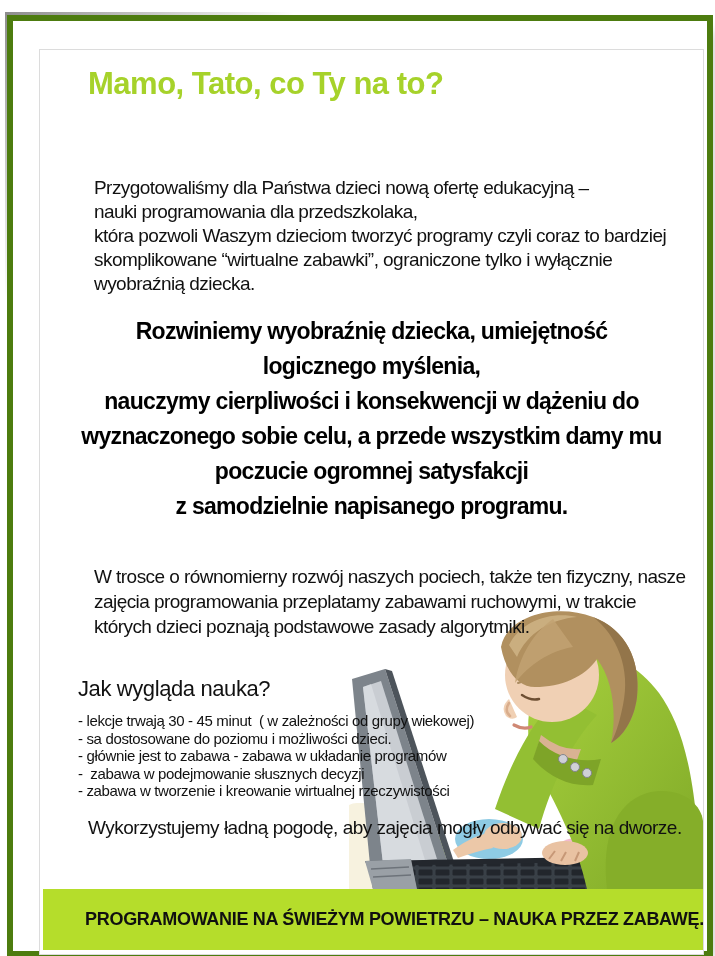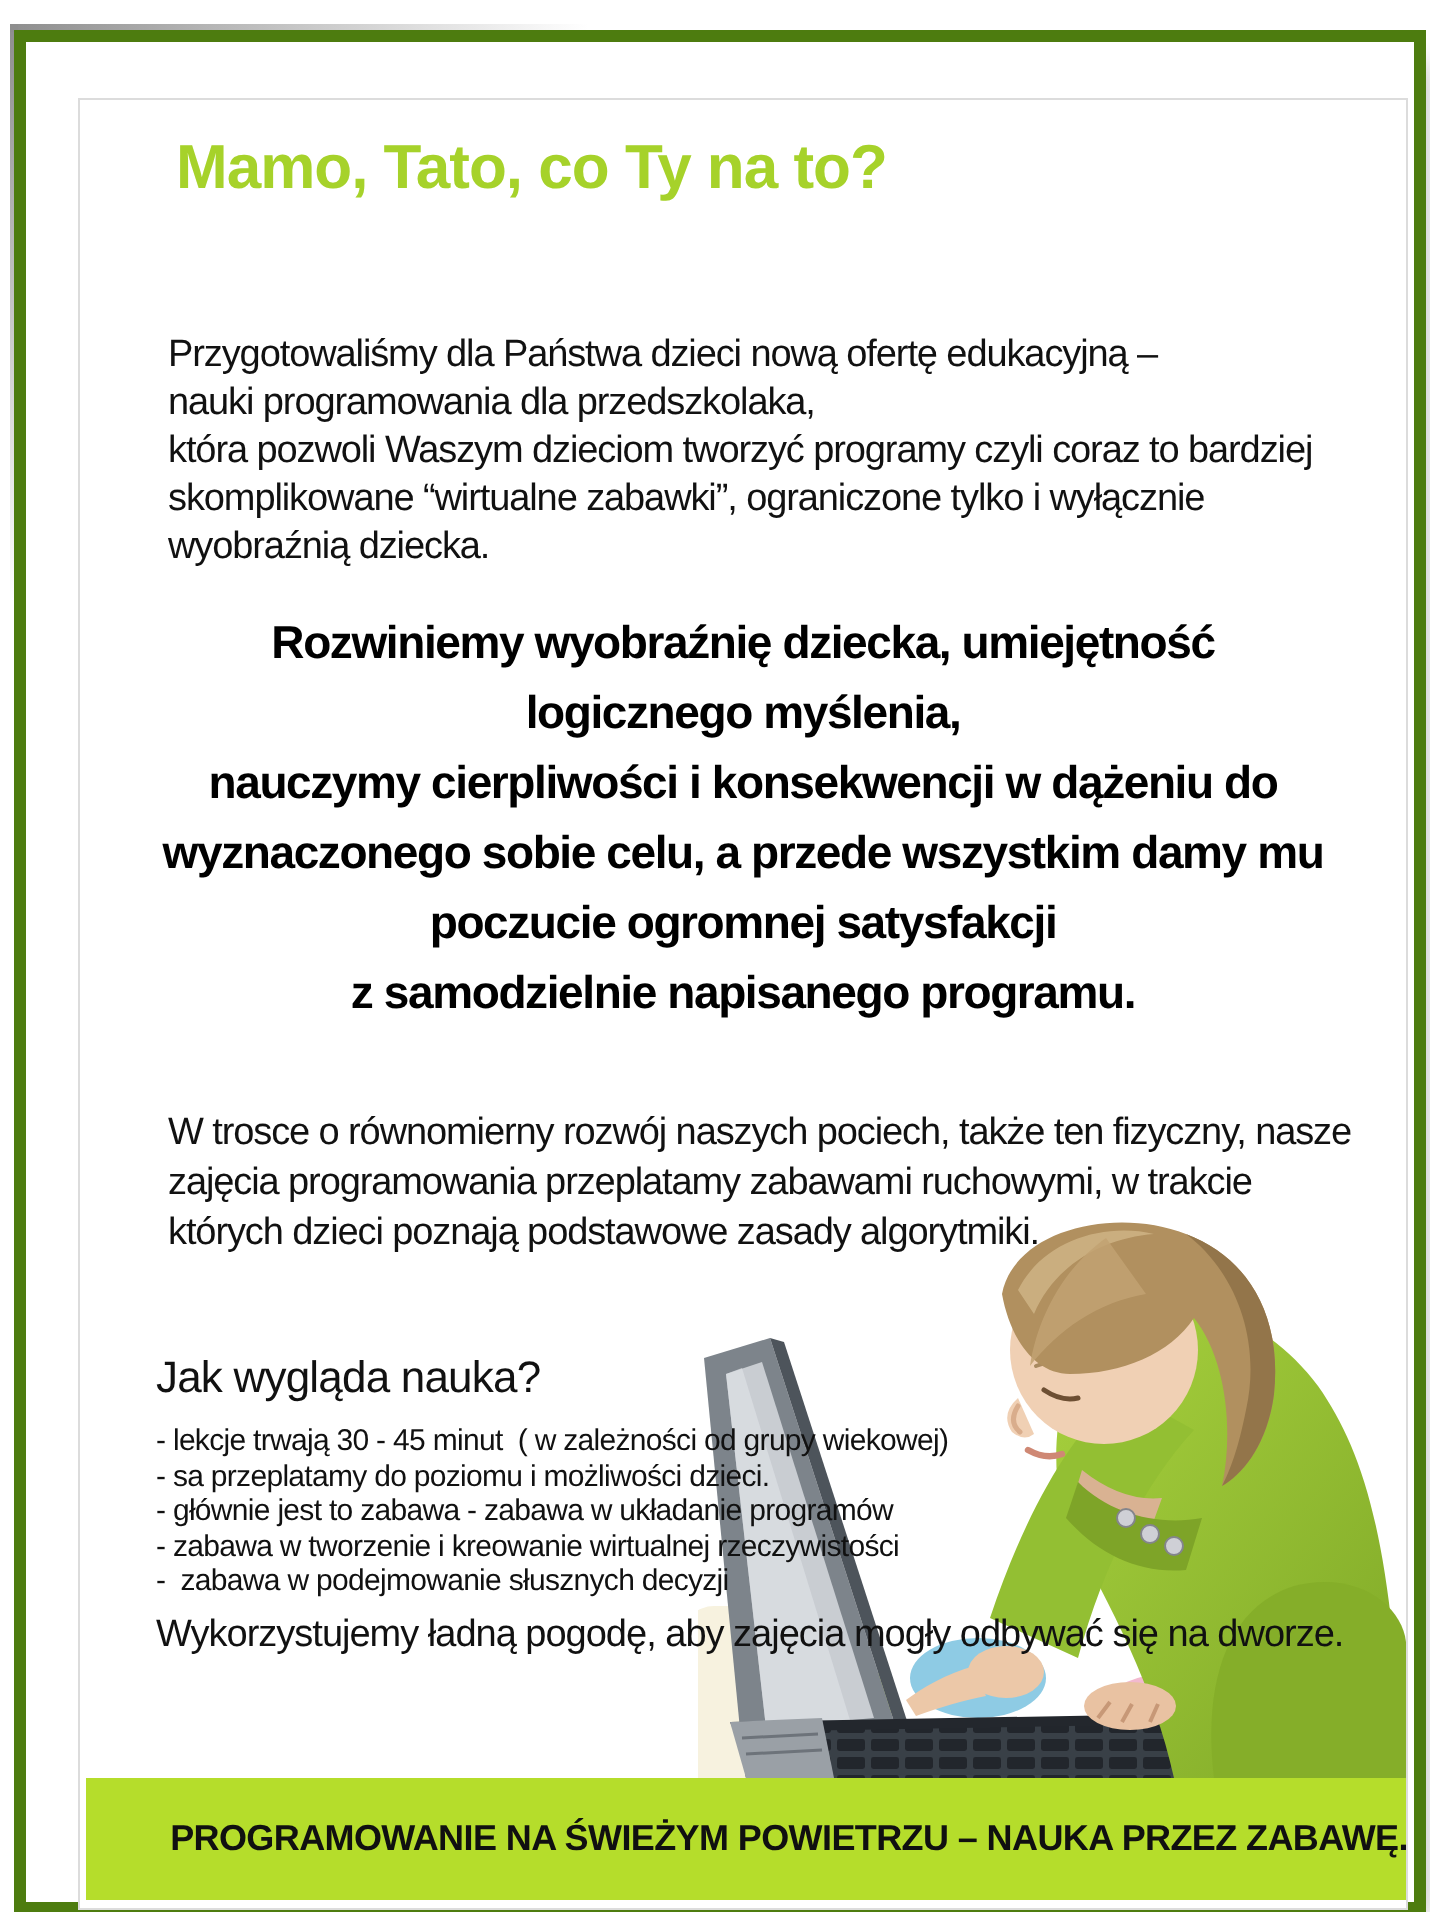--- a/index.html
+++ b/index.html
@@ -23,21 +23,21 @@
   }
   
   .page{
     position:absolute;left:26px;top:28px;width:663px;height:904px;
     border:1px solid #dcdcdc;background:#fff;overflow:hidden;
   }
   .page-title{
     position:absolute;left:48px;top:16px;margin:0;
     font-size:31px;font-weight:bold;letter-spacing:-.5px;
   }
-  .txt{position:absolute;margin:0;white-space:pre;z-index:2;}
+  .txt{position:absolute;margin:10px;white-space:pre;z-index:2;}
   .intro{
     left:44px;top:116px;font-size:19px;line-height:24px;letter-spacing:-.55px;
   }
   .promise{
     left:0;right:0;top:254px;text-align:center;
     font-size:23px;font-weight:bold;line-height:35px;letter-spacing:-.7px;color:#000;
   }
   .physical{
     left:44px;top:504px;font-size:19px;line-height:25px;letter-spacing:-.55px;
   }
@@ -92,24 +92,24 @@
 z samodzielnie napisanego programu.</p>
 
     <p class="txt physical">W trosce o równomierny rozwój naszych pociech, także ten fizyczny, nasze
 zajęcia programowania przeplatamy zabawami ruchowymi, w trakcie
 których dzieci poznają podstawowe zasady algorytmiki.</p>
 
     <h2 class="learn-heading">Jak wygląda nauka?</h2>
 
     <ul class="bullets">
       <li>- lekcje trwają 30 - 45 minut  ( w zależności od grupy wiekowej)</li>
-      <li>- sa przeplatamy do poziomu i możliwości dzieci.</li>
+      <li>- sa dostosowane do poziomu i możliwości dzieci.</li>
       <li>- głównie jest to zabawa - zabawa w układanie programów</li>
+      <li>-  zabawa w podejmowanie słusznych decyzji</li>
       <li>- zabawa w tworzenie i kreowanie wirtualnej rzeczywistości</li>
-      <li>-  zabawa w podejmowanie słusznych decyzji</li>
     </ul>
 
     <p class="txt weather">Wykorzystujemy ładną pogodę, aby zajęcia mogły odbywać się na dworze.</p>
 
     <svg class="photo" viewBox="0 0 354 282" xmlns="http://www.w3.org/2000/svg" aria-hidden="true">
       <defs>
         <linearGradient id="gSweater" x1="0" y1="0" x2="1" y2="1">
           <stop offset="0" stop-color="#a8d23e"></stop>
           <stop offset="1" stop-color="#7fa827"></stop>
         </linearGradient>

